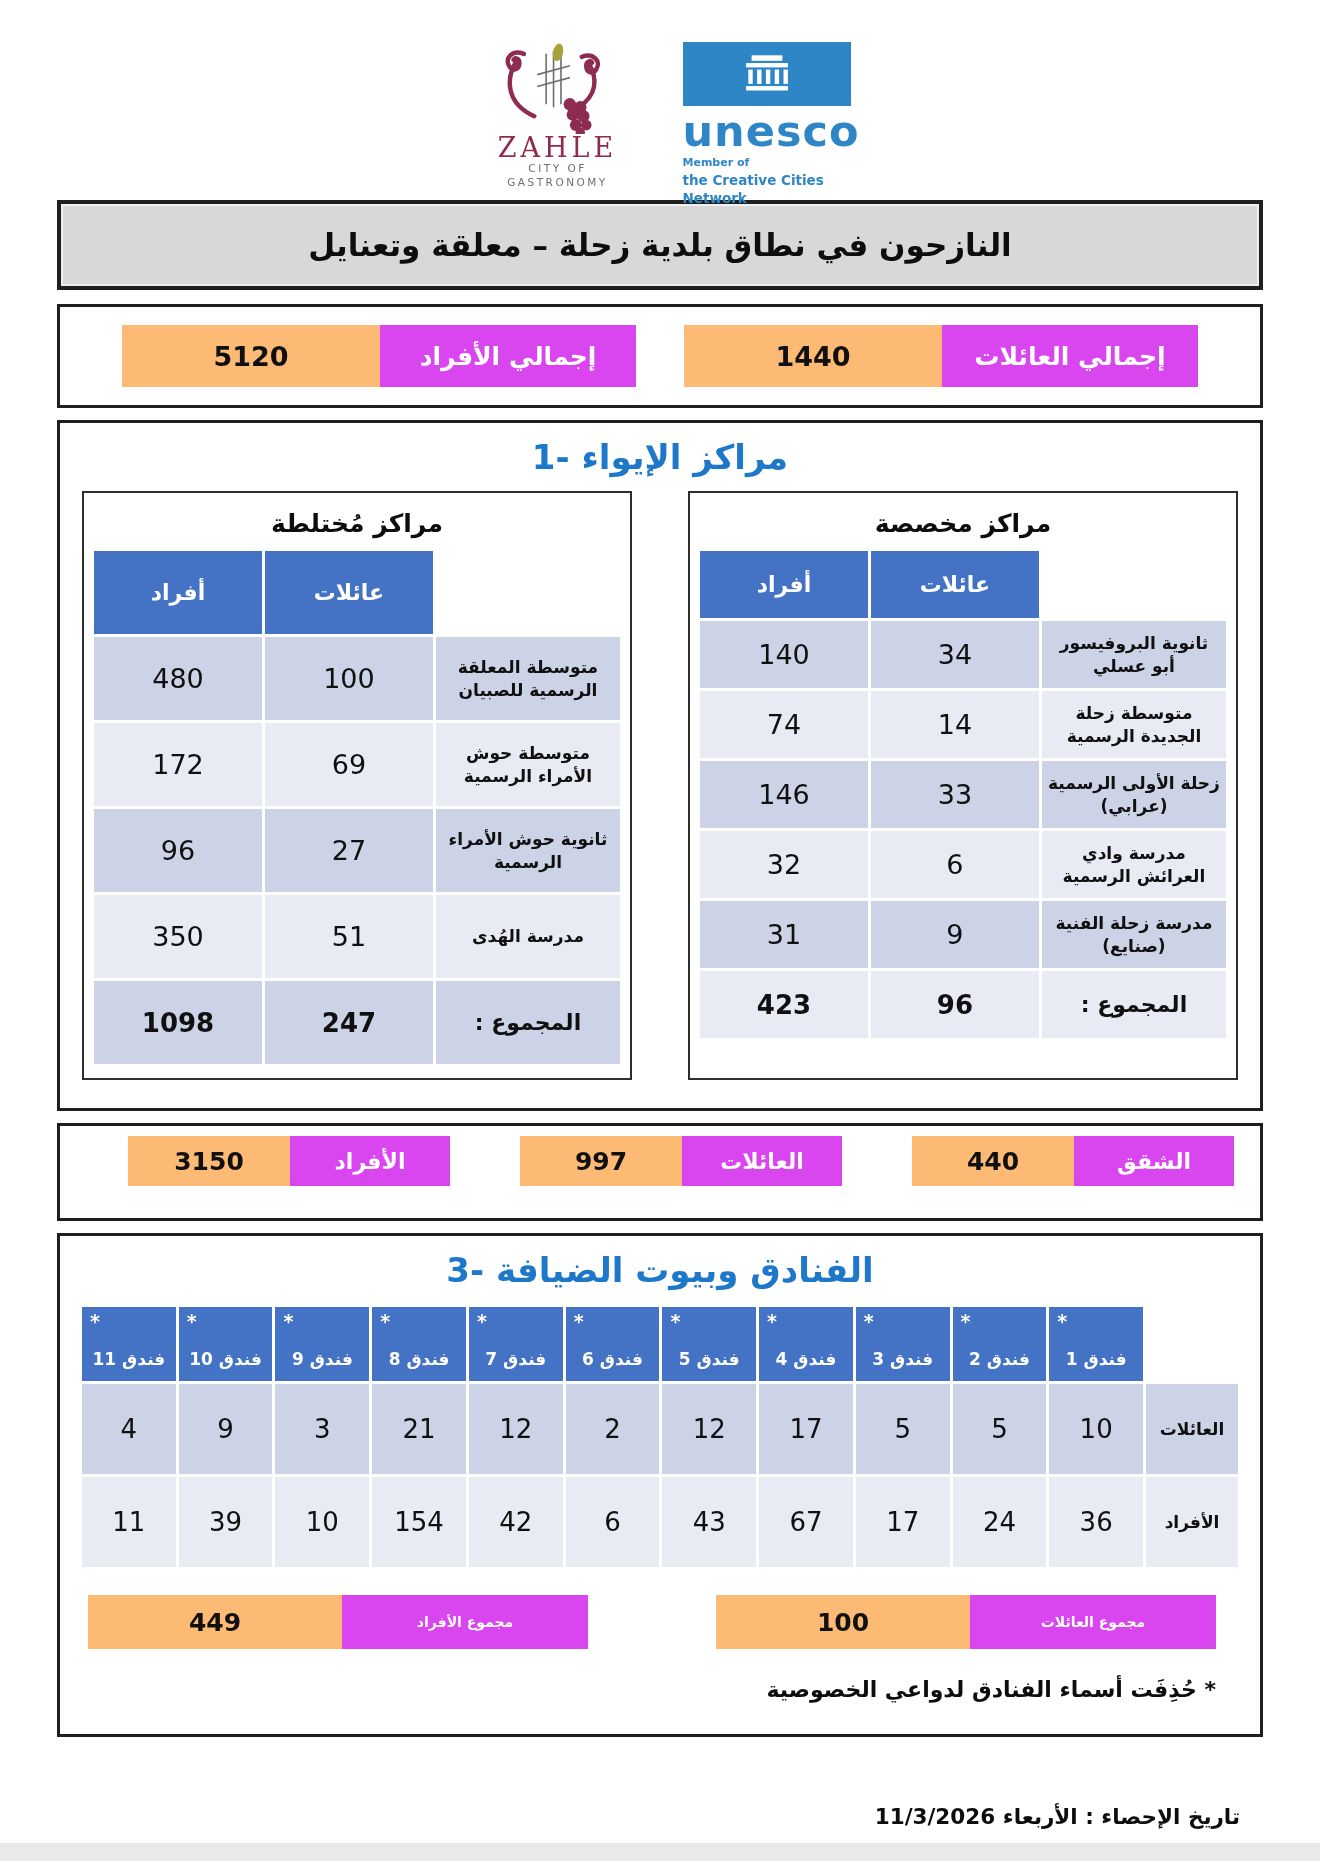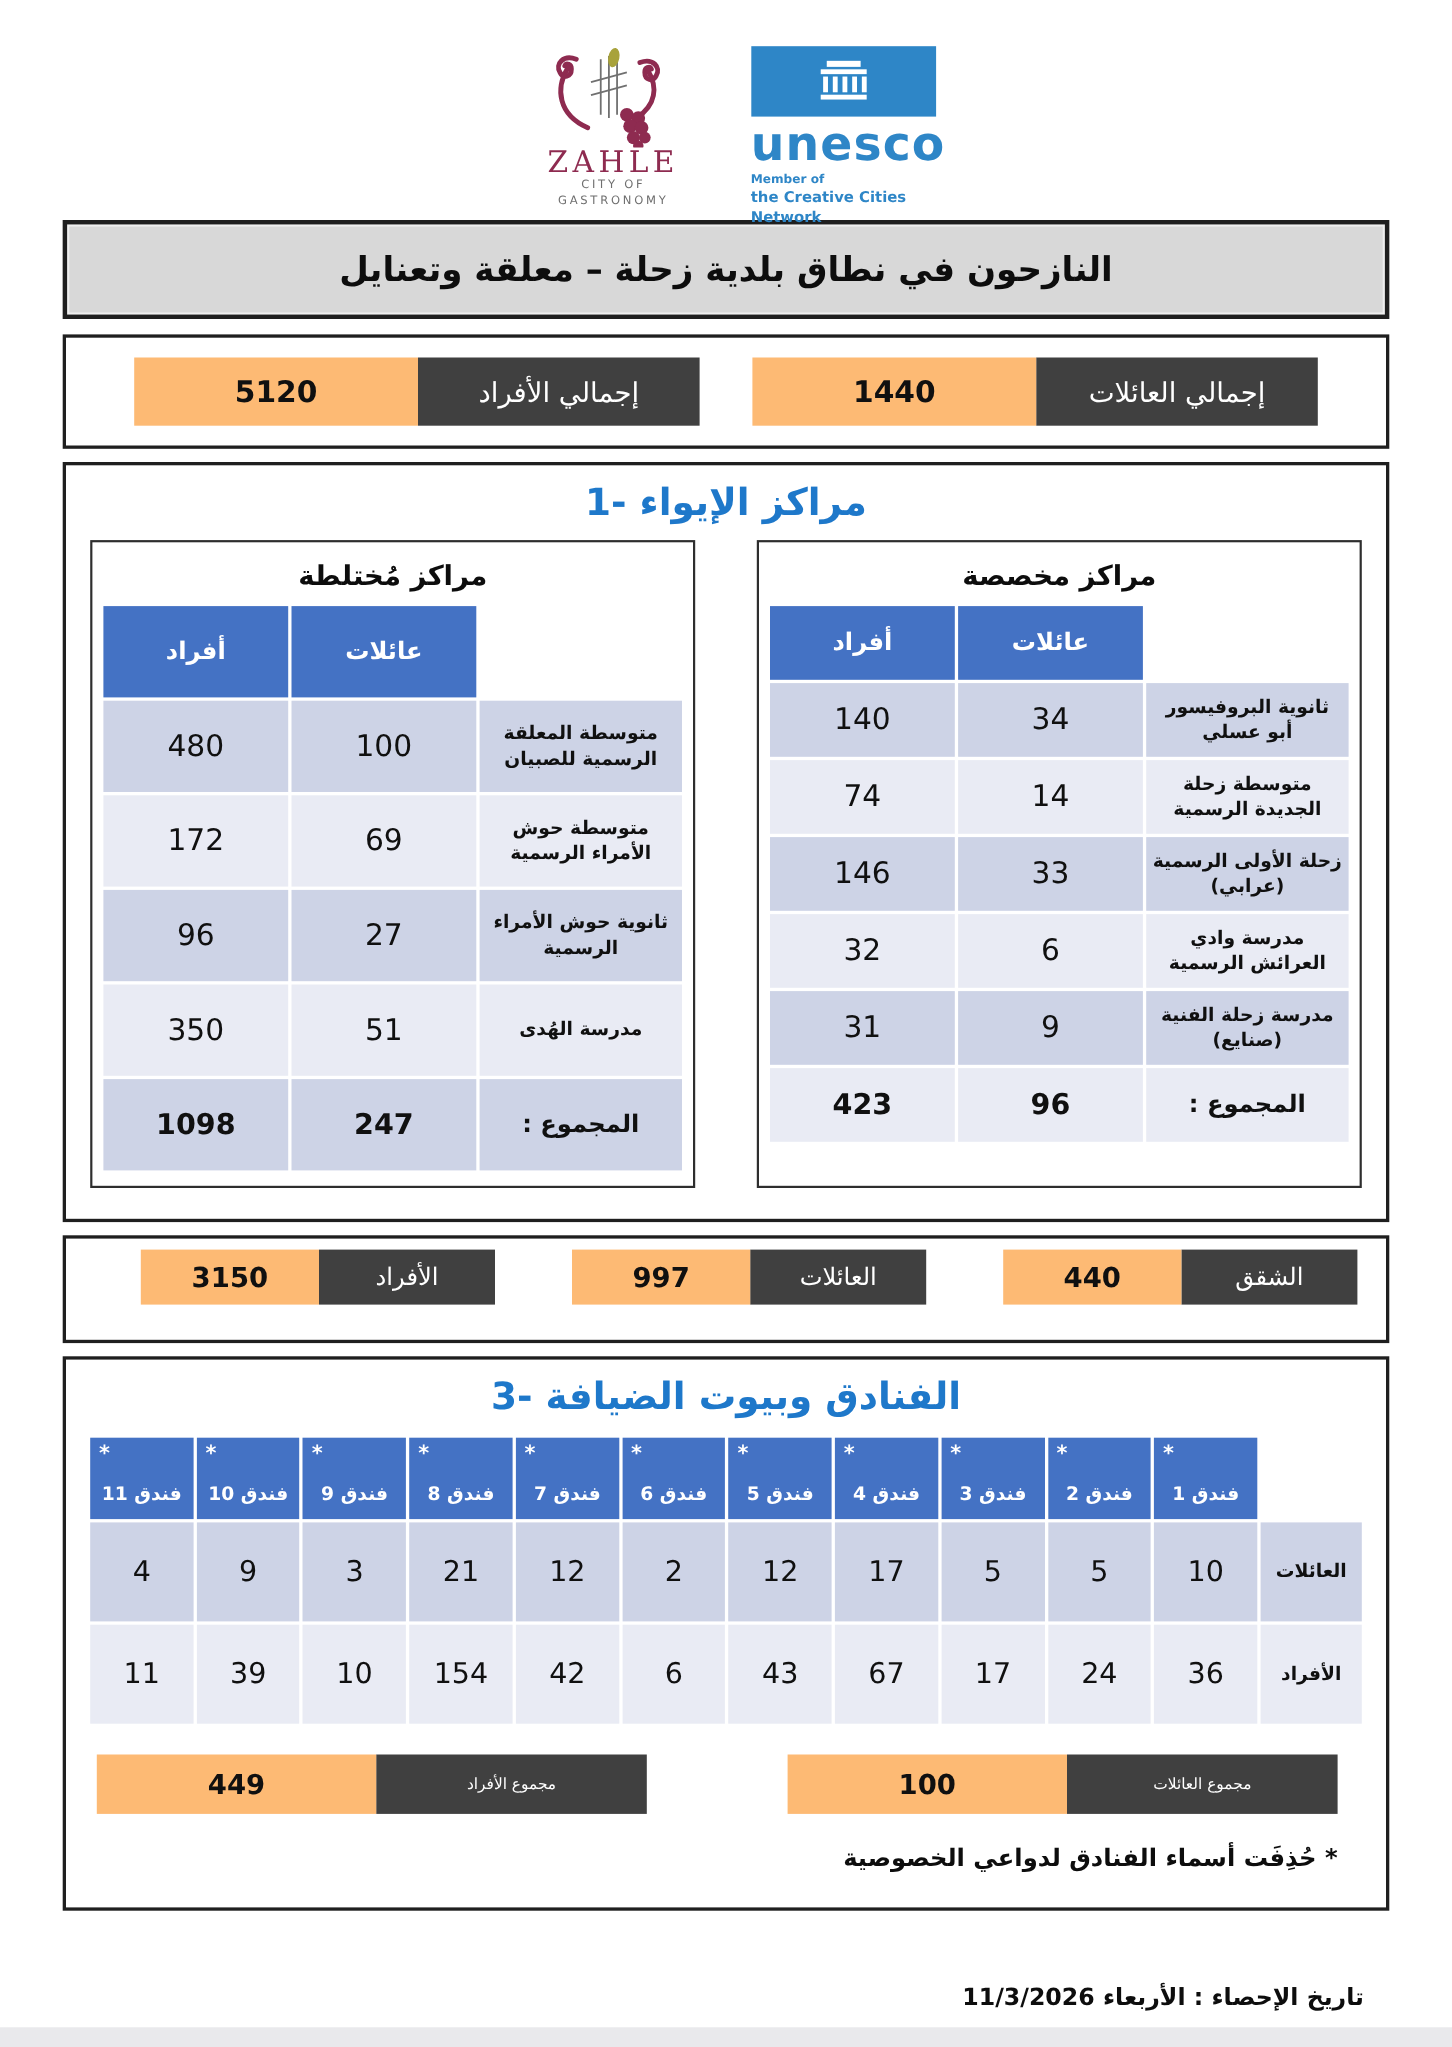--- a/index.html
+++ b/index.html
@@ -23,21 +23,21 @@
   .title-bar { height: 90px; border: 4px solid #1f1f1f; background: #D8D8D8; display: flex; align-items: center; justify-content: center; box-shadow: inset 0 0 0 2px #efefef; }
   .title-text { font-size: 31px; font-weight: bold; color: #0d0d0d; direction: rtl; }
 
   
   .box { border: 3px solid #1f1f1f; background: #fff; }
 
   
   .totals-box { margin-top: 14px; height: 104px; display: flex; align-items: center; justify-content: space-between; direction: rtl; padding: 0 62px; }
 
   .pair { display: flex; direction: rtl; align-items: stretch; }
-  .pair-label { background: #404040; color: #fff; font-weight: normal; display: flex; align-items: center; justify-content: center; direction: rtl; }
+  .pair-label { background: #d946ef; color: #fff; font-weight: bold; display: flex; align-items: center; justify-content: center; direction: rtl; }
   .pair-value { background: #fdba74; color: #101010; font-weight: bold; display: flex; align-items: center; justify-content: center; }
   .pair.lg .pair-label { width: 256px; height: 62px; font-size: 25px; }
   .pair.lg .pair-value { width: 258px; height: 62px; font-size: 27px; }
   .pair.md .pair-label { width: 160px; height: 50px; font-size: 22px; }
   .pair.md .pair-value { width: 162px; height: 50px; font-size: 25px; }
   .pair.s3 .pair-label { width: 246px; height: 54px; font-size: 14px; }
   .pair.s3 .pair-value { width: 254px; height: 54px; font-size: 25px; }
 
   
   .section { margin-top: 12px; }

